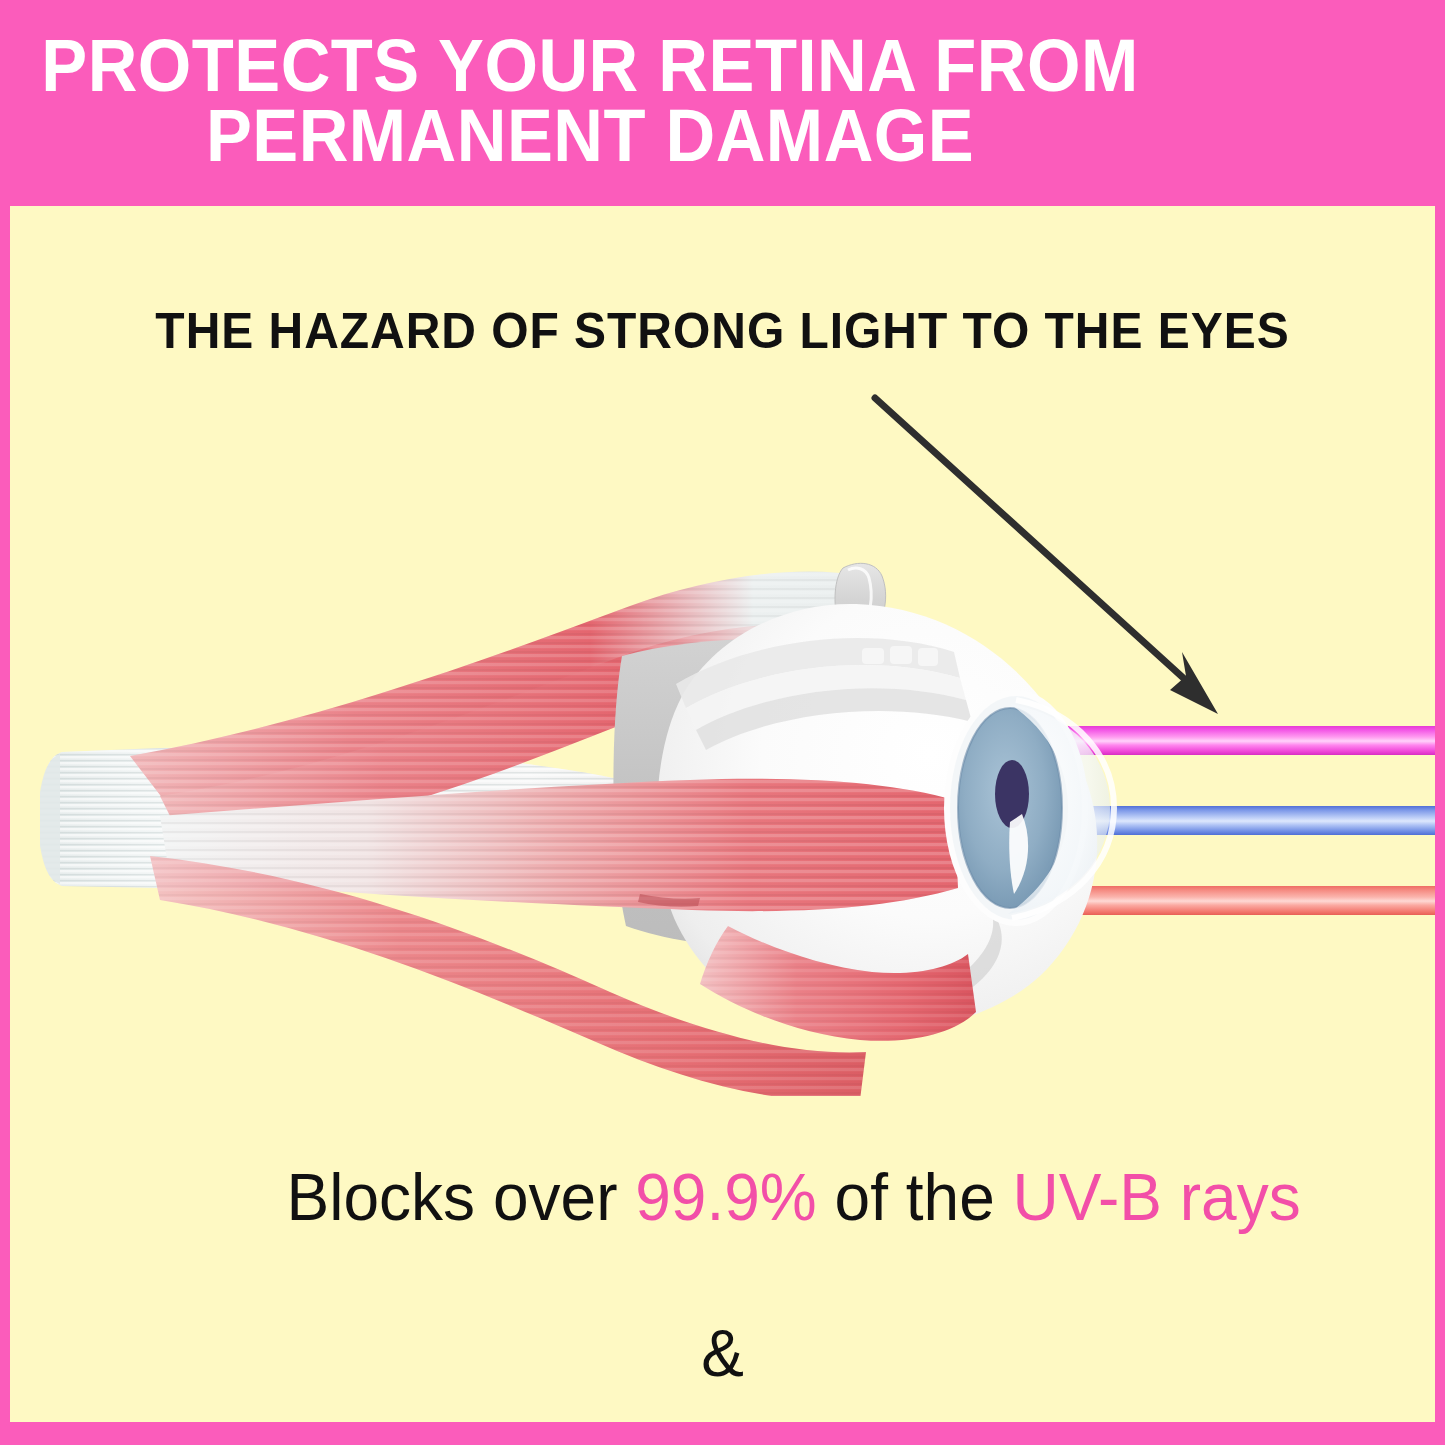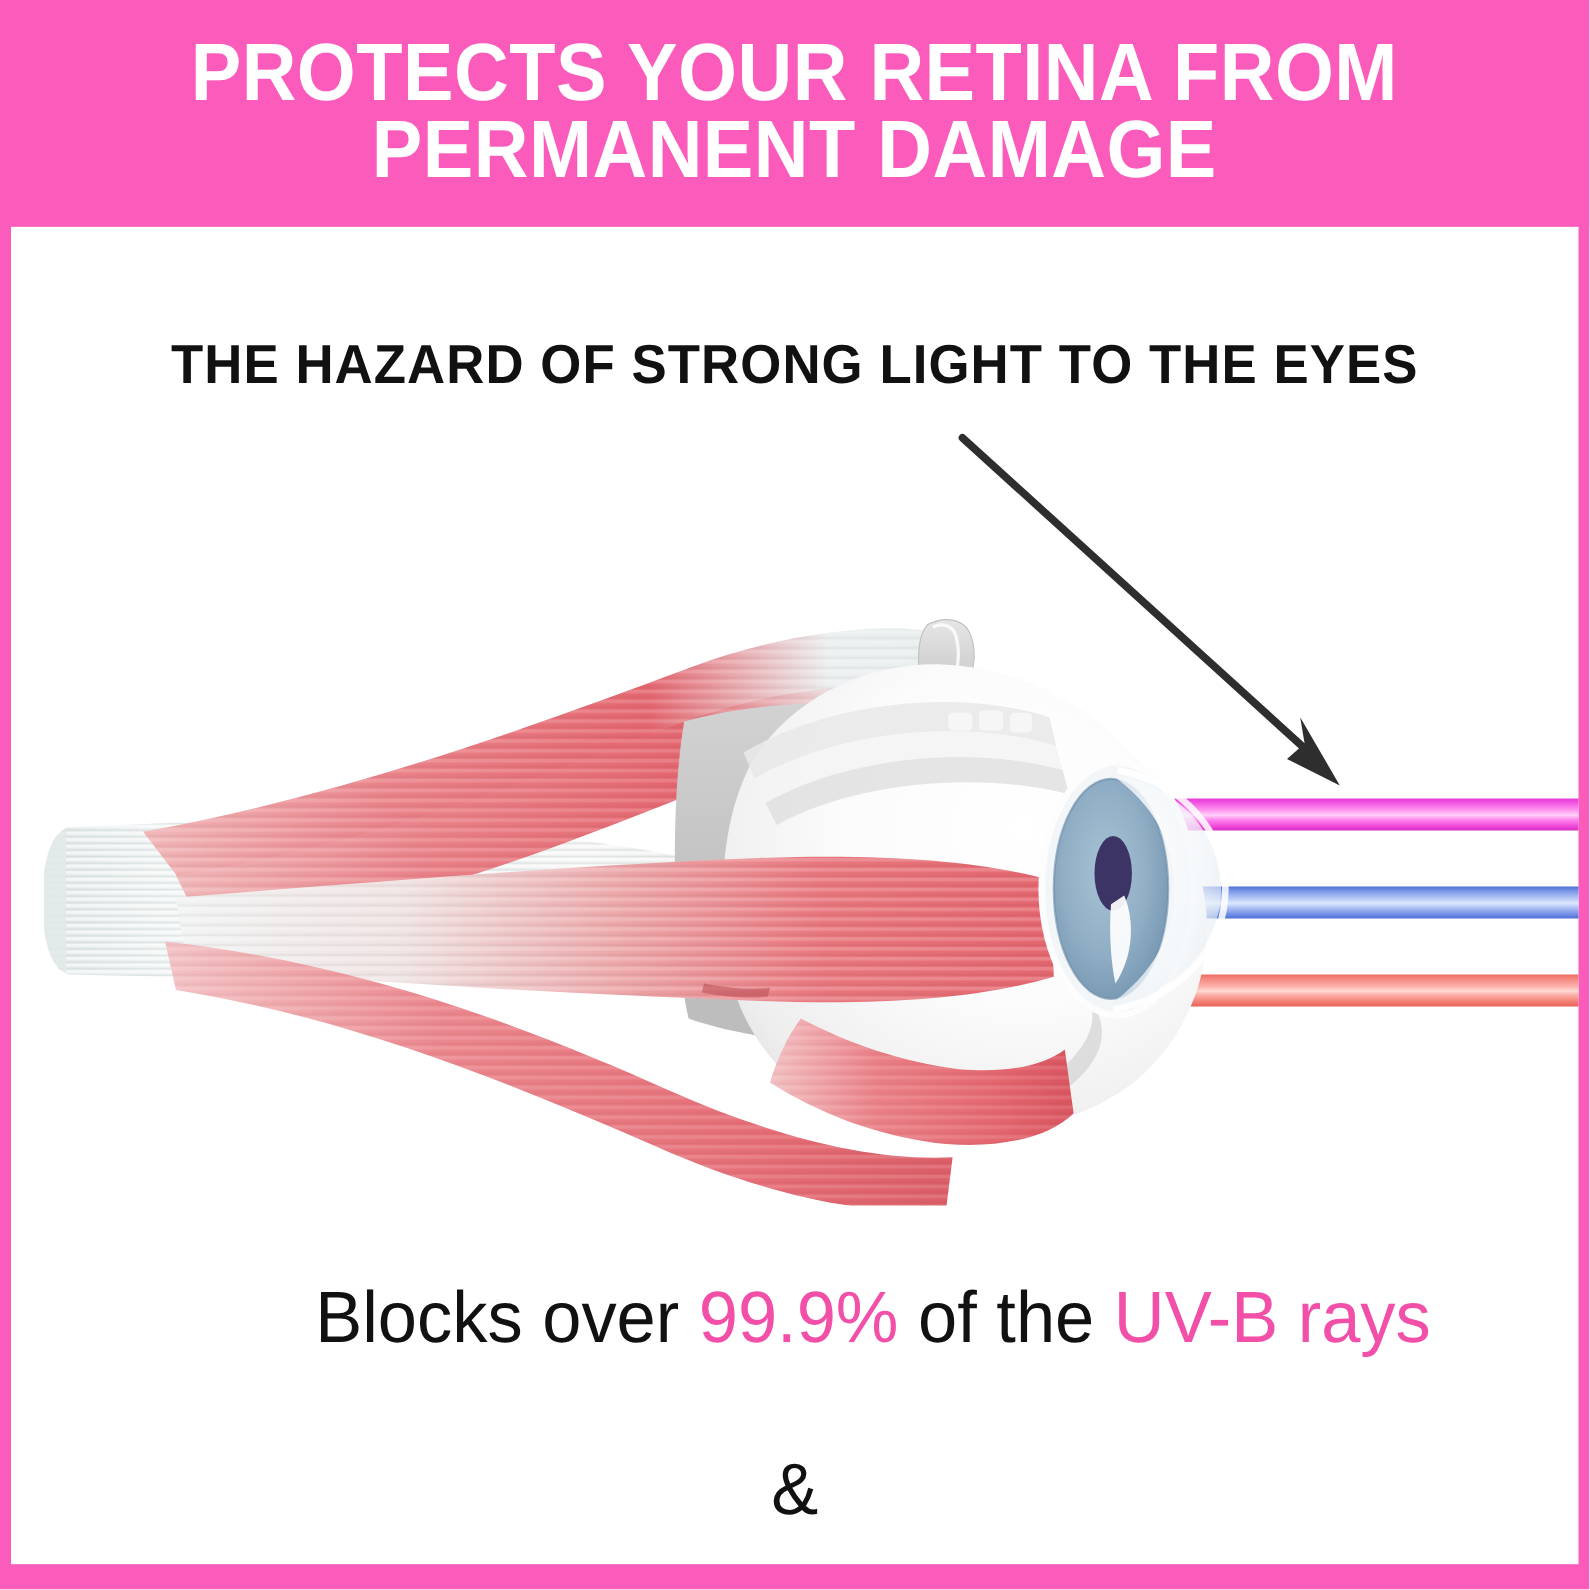--- a/index.html
+++ b/index.html
@@ -16,42 +16,42 @@
     background:#fb5cbb;
     overflow:hidden;
   }
 
   
   .header-band{
     position:absolute;
     left:0; top:0;
     width:1445px; height:206px;
     background:#fb5cbb;
-    display:flex; align-items:center; justify-content:center;
+    display:flex; align-items:center; 
     z-index:5;
   }
   .header-title{
     color:#ffffff;
     font-family:"Liberation Sans Narrow","Liberation Sans",sans-serif;
     font-weight:bold;
     font-size:74px;
     line-height:0.94;
     letter-spacing:0.5px;
     text-align:center;
     transform:scaleX(0.93);
     white-space:pre-line;
     padding-bottom:4px;
   }
 
   
   .panel{
     position:absolute;
     left:10px; top:206px;
     width:1425px; height:1216px;
-    background:#ffffff;
+    background:#fef9c3;
     overflow:hidden;
     z-index:2;
   }
 
   .subtitle{
     position:absolute;
     left:0; top:96px;
     width:1425px;
     text-align:center;
     color:#111111;

